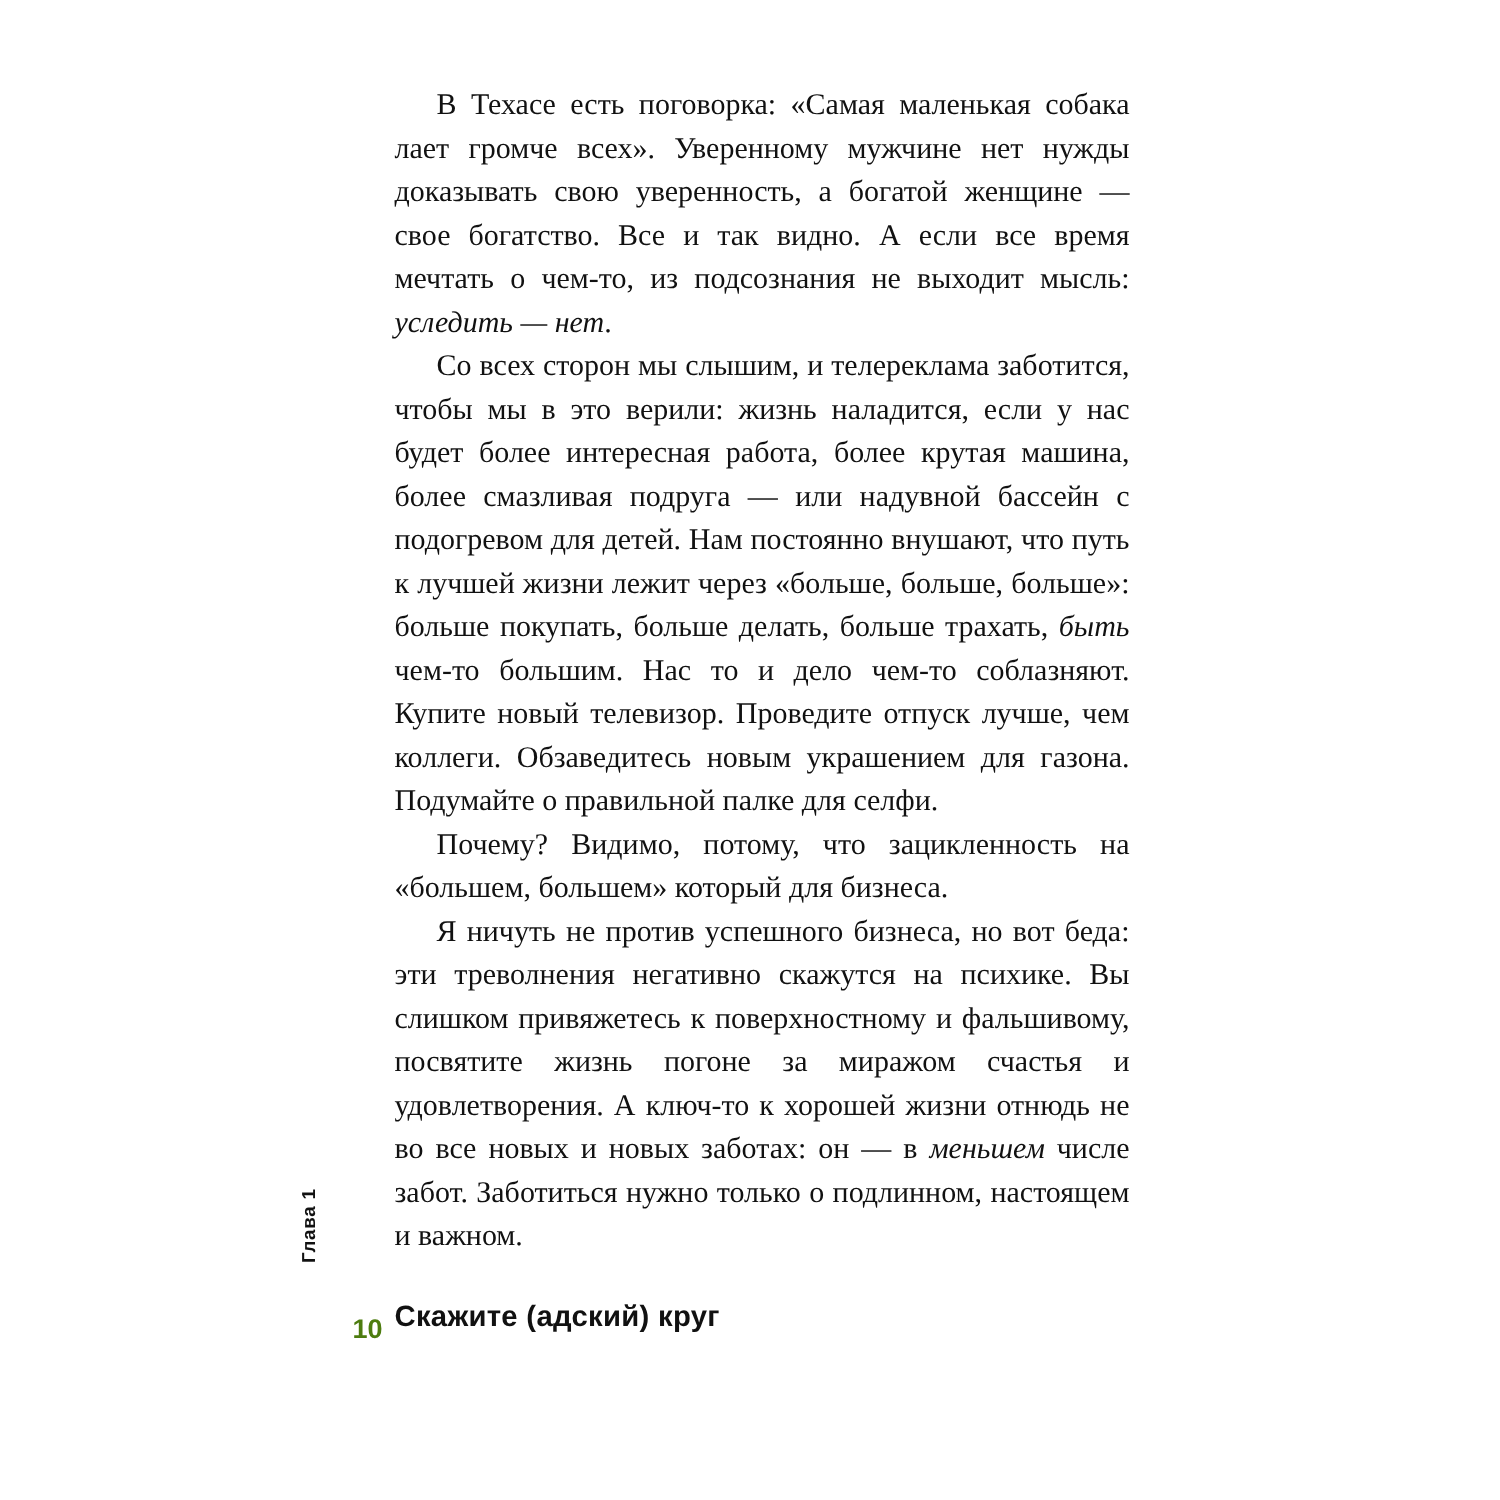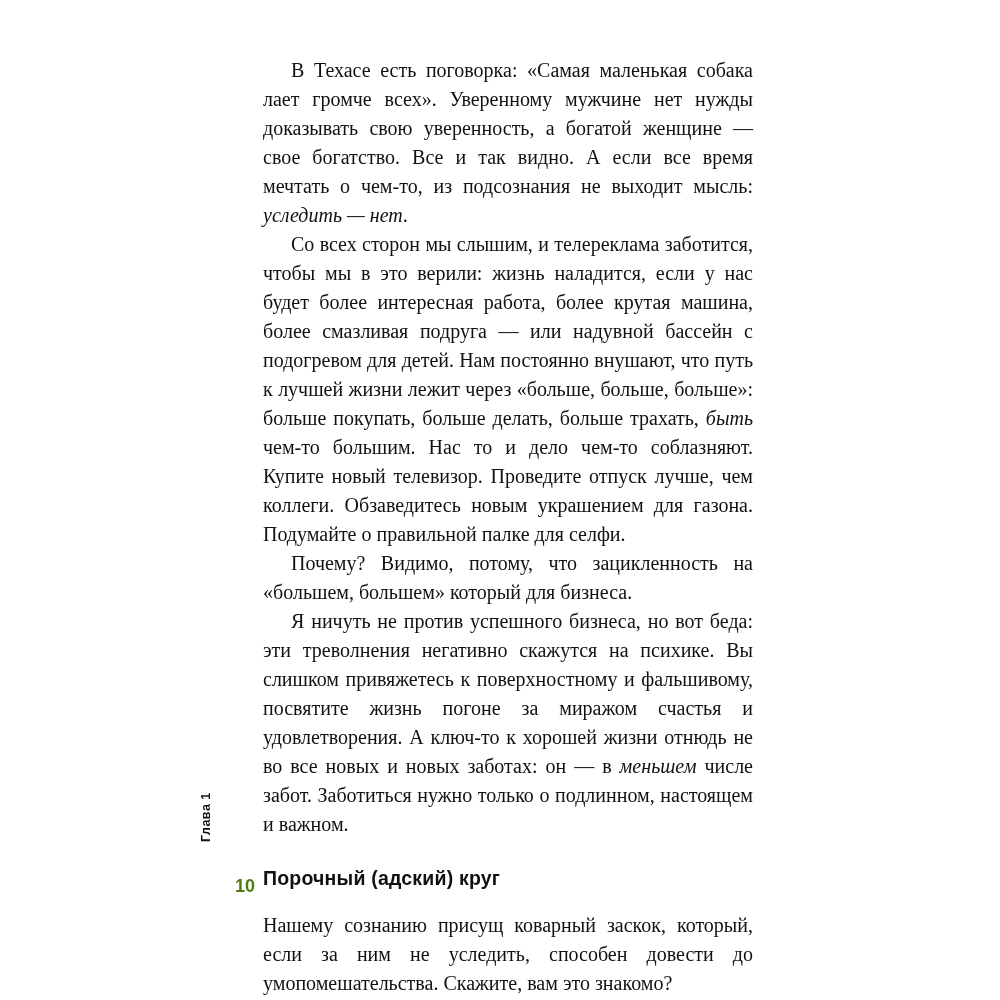--- a/index.html
+++ b/index.html
@@ -82,20 +82,16 @@
 
   <div class="page-number">10</div>
 
   <div class="text-column">
     <div id="before-heading">
         <p class="para indent"><span>В Техасе есть поговорка: «Самая маленькая собака лает громче всех». Уверенному мужчине нет нужды доказывать свою уверенность, а богатой женщине — свое богатство. Все и так видно. А если все время мечтать о чем-то, из подсознания не выходит мысль: </span><span class="italic">уследить — нет</span><span>.</span></p>
         <p class="para indent"><span>Со всех сторон мы слышим, и телереклама заботится, чтобы мы в это верили: жизнь наладится, если у нас будет более интересная работа, более крутая машина, более смазливая подруга — или надувной бассейн с подогревом для детей. Нам постоянно внушают, что путь к лучшей жизни лежит через «больше, больше, больше»: больше покупать, больше делать, больше трахать, </span><span class="italic">быть</span><span> чем-то большим. Нас то и дело чем-то соблазняют. Купите новый телевизор. Проведите отпуск лучше, чем коллеги. Обзаведитесь новым украшением для газона. Подумайте о правильной палке для селфи.</span></p>
         <p class="para indent"><span>Почему? Видимо, потому, что зацикленность на «большем, большем» который для бизнеса.</span></p>
         <p class="para indent"><span>Я ничуть не против успешного бизнеса, но вот беда: эти треволнения негативно скажутся на психике. Вы слишком привяжетесь к поверхностному и фальшивому, посвятите жизнь погоне за миражом счастья и удовлетворения. А ключ-то к хорошей жизни отнюдь не во все новых и новых заботах: он — в </span><span class="italic">меньшем</span><span> числе забот. Заботиться нужно только о подлинном, настоящем и важном.</span></p>
       </div>
-    <h2 class="heading">Порочный (адский) круг</h2>
-    <div id="after-heading">
-        <p class="para"><span>Нашему сознанию присущ коварный заскок, который, если за ним не уследить, способен довести до умопомешательства. Скажите, вам это знакомо?</span></p>
-        <p class="para indent"></p>
-      </div>
+    <h2 class="heading">Скажите (адский) круг</h2>
   </div>
 
 </div>
 
 </body></html>

